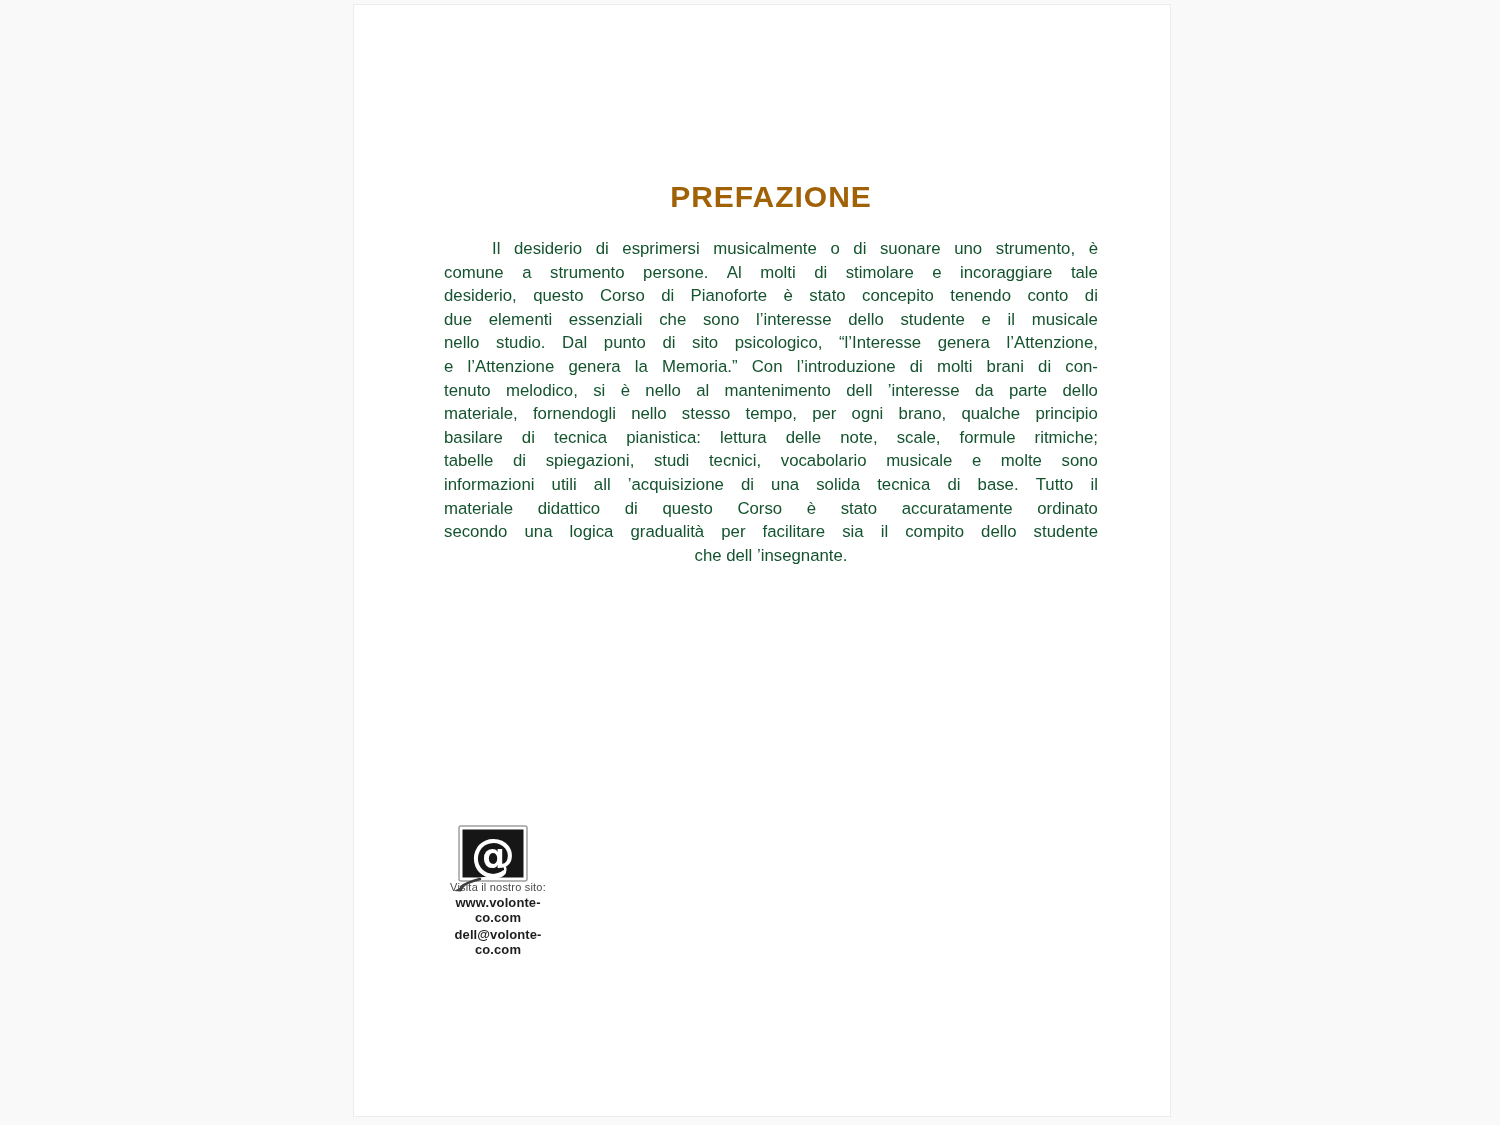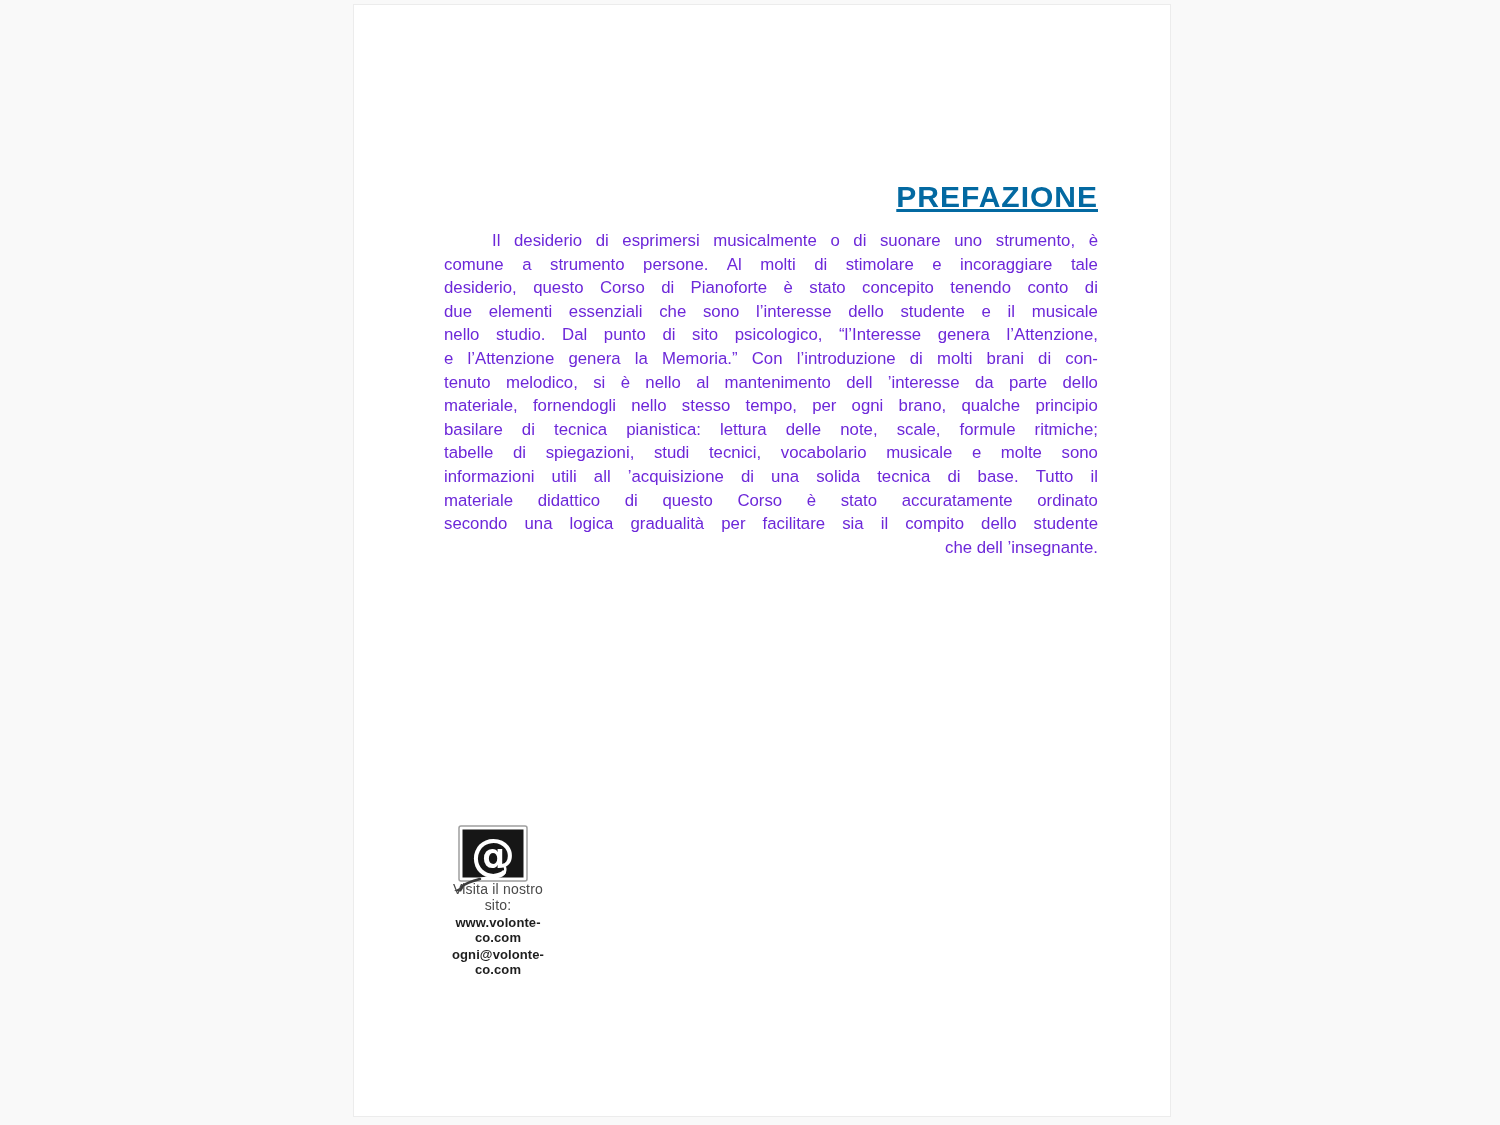--- a/index.html
+++ b/index.html
@@ -20,65 +20,64 @@
     background: #ffffff;
     border: 1px solid #ececec;
     box-sizing: border-box;
   }
   .title {
     position: absolute;
     left: 90px;
     top: 174px;
     width: 654px;
     margin: 0;
-    text-align: right;
+    text-align: center;
     font-size: 30px;
     line-height: 36px;
     font-weight: bold;
     letter-spacing: 1px;
-    color: #0369a1;
-    text-decoration: underline;
+    color: #a16207;
   }
   .paragraph {
     position: absolute;
     left: 90px;
-    top: 224px;
+    top: 232px;
     width: 654px;
     font-size: 16.8px;
     line-height: 23.6px;
-    color: #6d28d9;
+    color: #14532d;
   }
   .line {
     display: flex;
     justify-content: space-between;
     height: 23.6px;
   }
   .line.first { padding-left: 48px; }
   .line.last {
     display: block;
-    text-align: right;
+    text-align: center;
   }
   .line span { white-space: pre; }
   .logo-svg {
     position: absolute;
     left: 98px;
     top: 818px;
     width: 82px;
     height: 76px;
   }
   .contact {
     position: absolute;
     left: 86px;
     top: 876px;
     width: 116px;
     text-align: center;
     color: #1e1e1e;
   }
   .contact .visit {
-    font-size: 14px;
+    font-size: 11px;
     color: #4a4a4a;
     letter-spacing: 0.2px;
   }
   .contact .url, .contact .email {
     font-size: 13px;
     font-weight: bold;
     margin-top: 2px;
     letter-spacing: 0.1px;
   }
 </style>
@@ -268,16 +267,16 @@
     <g>
       <path d="M52 42 C56 50 50 54 42 54 C36 54 32 55 28 56" stroke="#ffffff" stroke-width="2.5" fill="none" stroke-linecap="round"></path>
       <path d="M28 56 C20 58 14 60 9 64" stroke="#3c3c3c" stroke-width="2.5" fill="none" stroke-linecap="round"></path>
       <polygon points="2,68 13,62 9,68.5" fill="#3c3c3c"></polygon>
     </g>
   </svg>
 
   <div class="contact">
     <div class="visit">Visita il nostro sito:</div>
     <div class="url">www.volonte-co.com</div>
-    <div class="email">ogni@volonte-co.com</div>
+    <div class="email">dell@volonte-co.com</div>
   </div>
 
 </div>
 
 </body></html>

